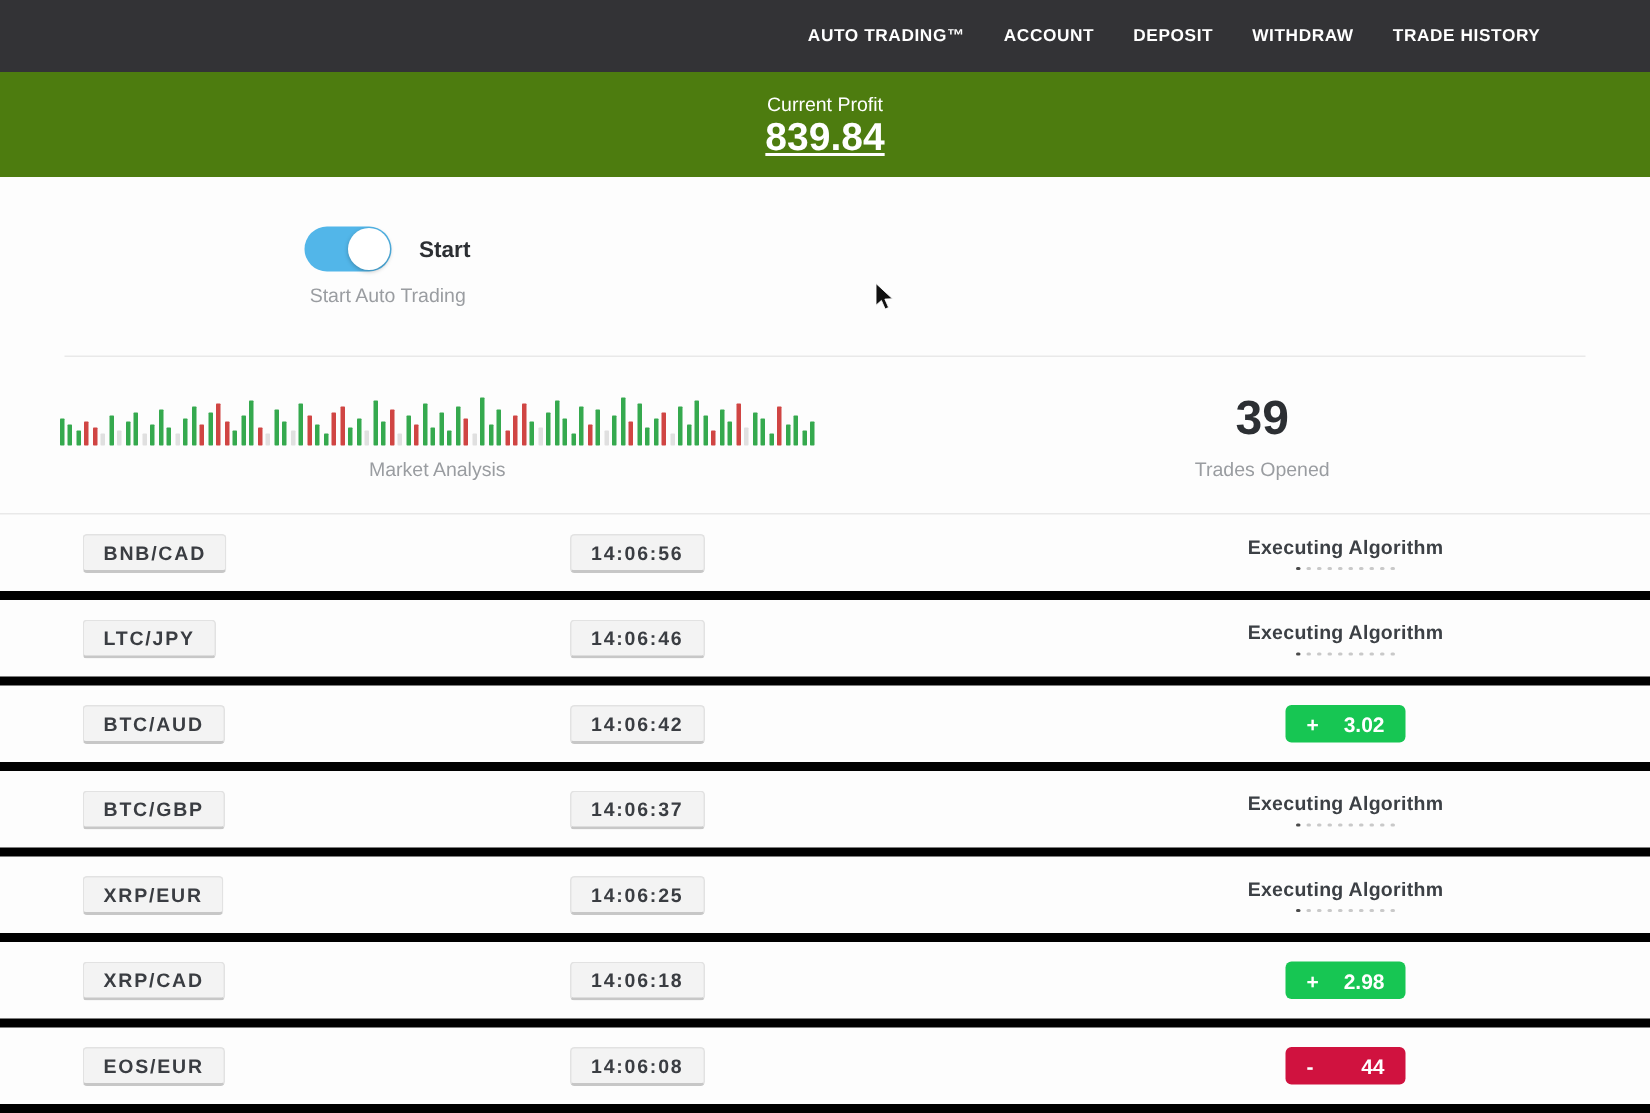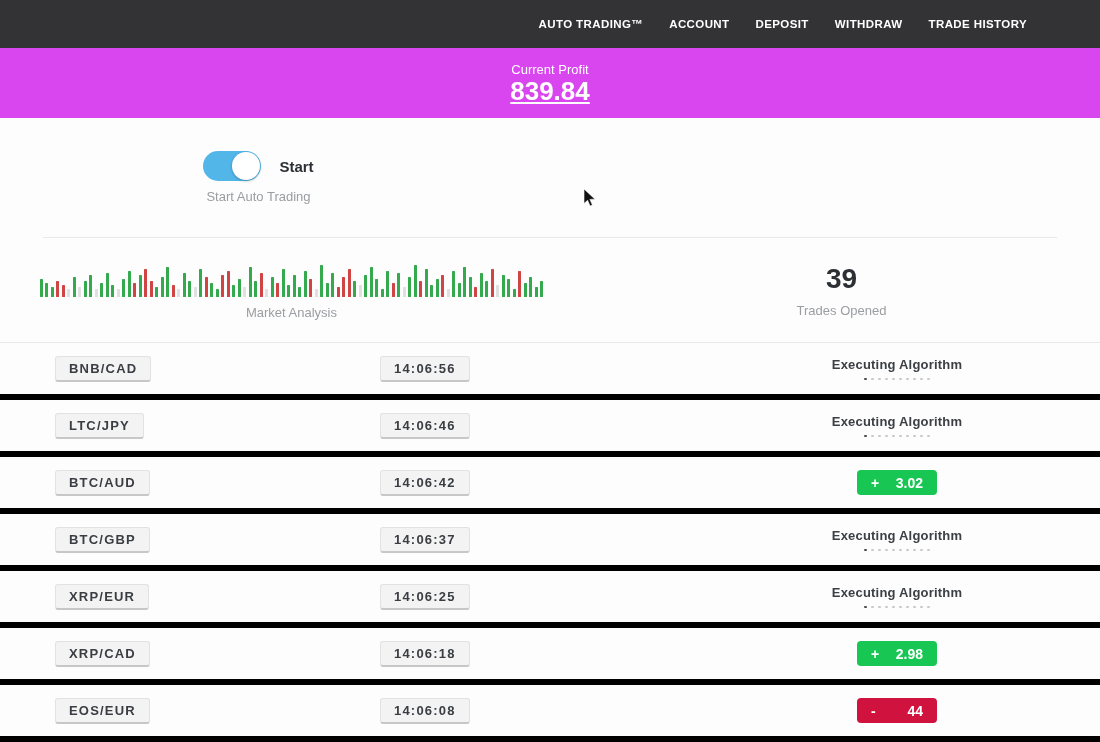--- a/index.html
+++ b/index.html
@@ -14,35 +14,35 @@
     height:48px; background:#333336;
     display:flex; align-items:center; justify-content:flex-end;
     padding-right:73px; gap:26px;
   }
   .nav-item {
     color:#ffffff; font-size:11.5px; font-weight:bold;
     letter-spacing:.4px; cursor:pointer; white-space:nowrap;
   }
   
   .profit-banner {
-    height:70px; background:#d946ef; color:#fff;
+    height:70px; background:#4d7c0f; color:#fff;
     display:flex; flex-direction:column; align-items:center; justify-content:center;
   }
   .profit-label { font-size:13px; margin-top:2px; }
   .profit-value { font-size:26px; font-weight:bold; line-height:1.1;text-decoration:underline; }
   
   .stats-row {
     display:flex; align-items:center;
   }
   .stats-row-1 { height:119px; }
   .stats-row-2 { height:104px; }
   .stats-col-left { width:53%; display:flex; flex-direction:column; align-items:center; }
   .stats-col-right { width:47%; display:flex; flex-direction:column; align-items:center; }
   .big-number { font-size:40px; font-weight:bold; color:#2c2f33; letter-spacing:.5px; }
-  .mid-number { font-size:28px; font-weight:bold; color:#2c2f33; }
+  .mid-number { font-size:32px; font-weight:bold; color:#2c2f33; }
   .stat-label { font-size:13px; color:#9a9da1; margin-top:8px; }
   .section-divider {
     border:none; border-top:1px solid #e9e9e9; margin:0 43px;
   }
   
   .toggle-line { display:flex; align-items:center; gap:18px; }
   .toggle {
     width:58px; height:30px; border-radius:15px; background:#52b6e9;
     position:relative; cursor:pointer;
   }

